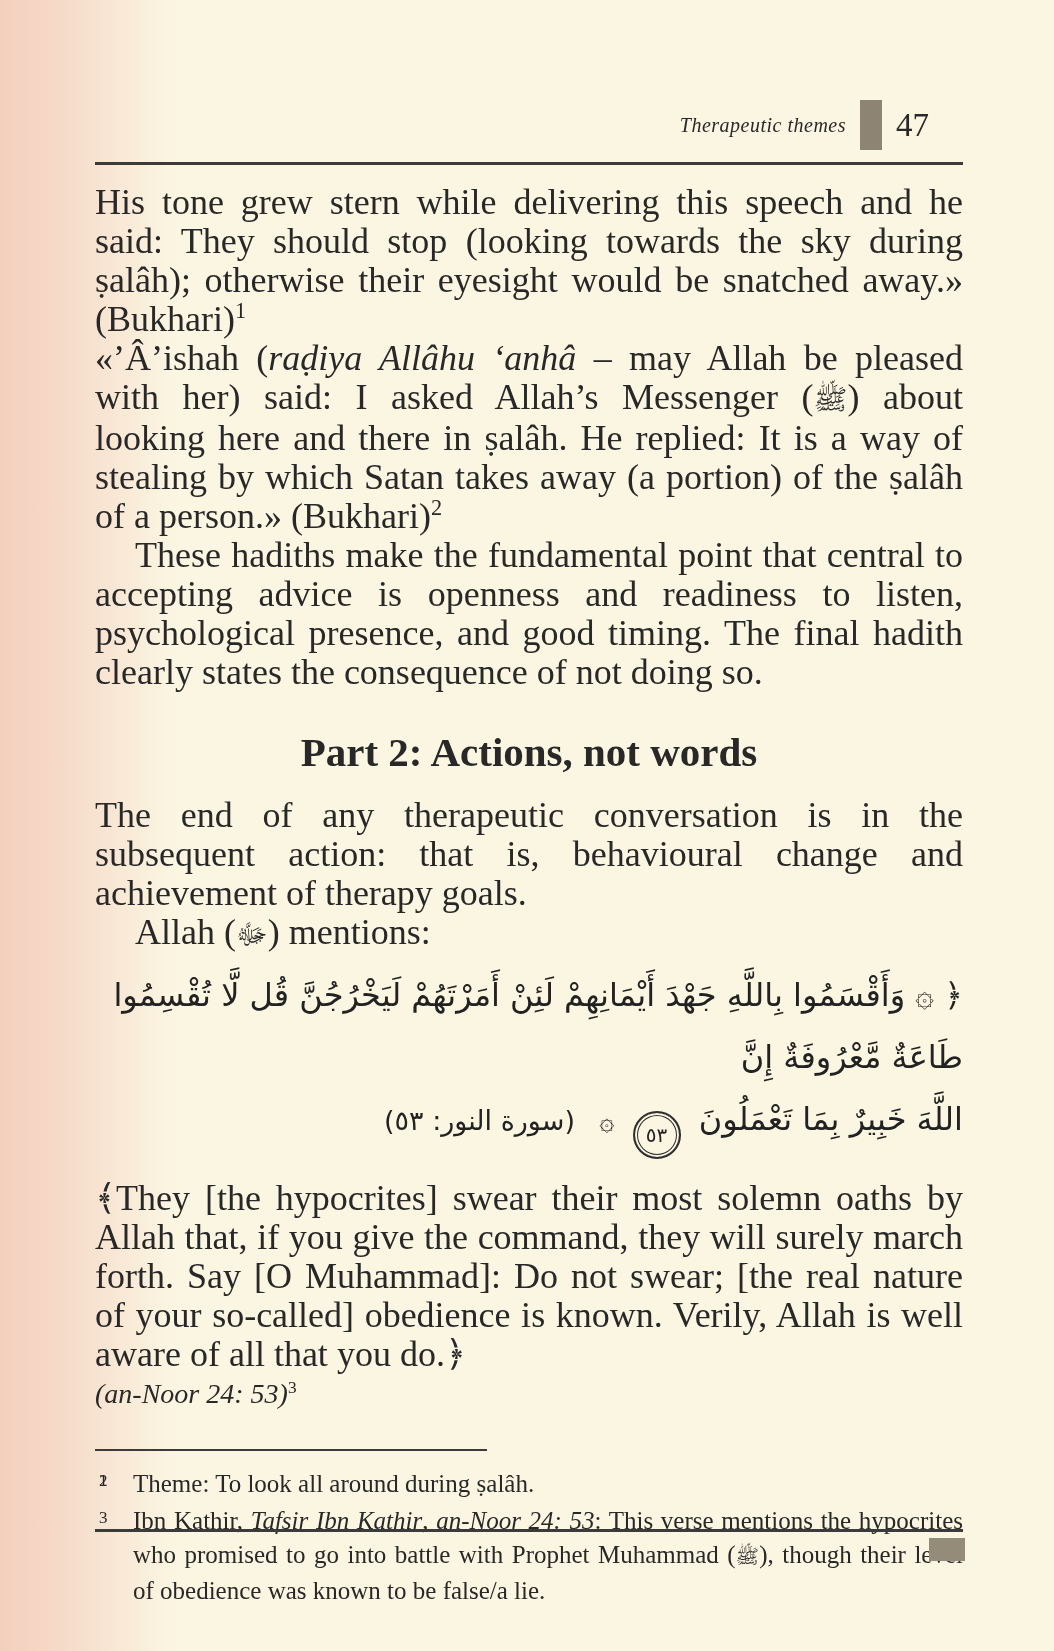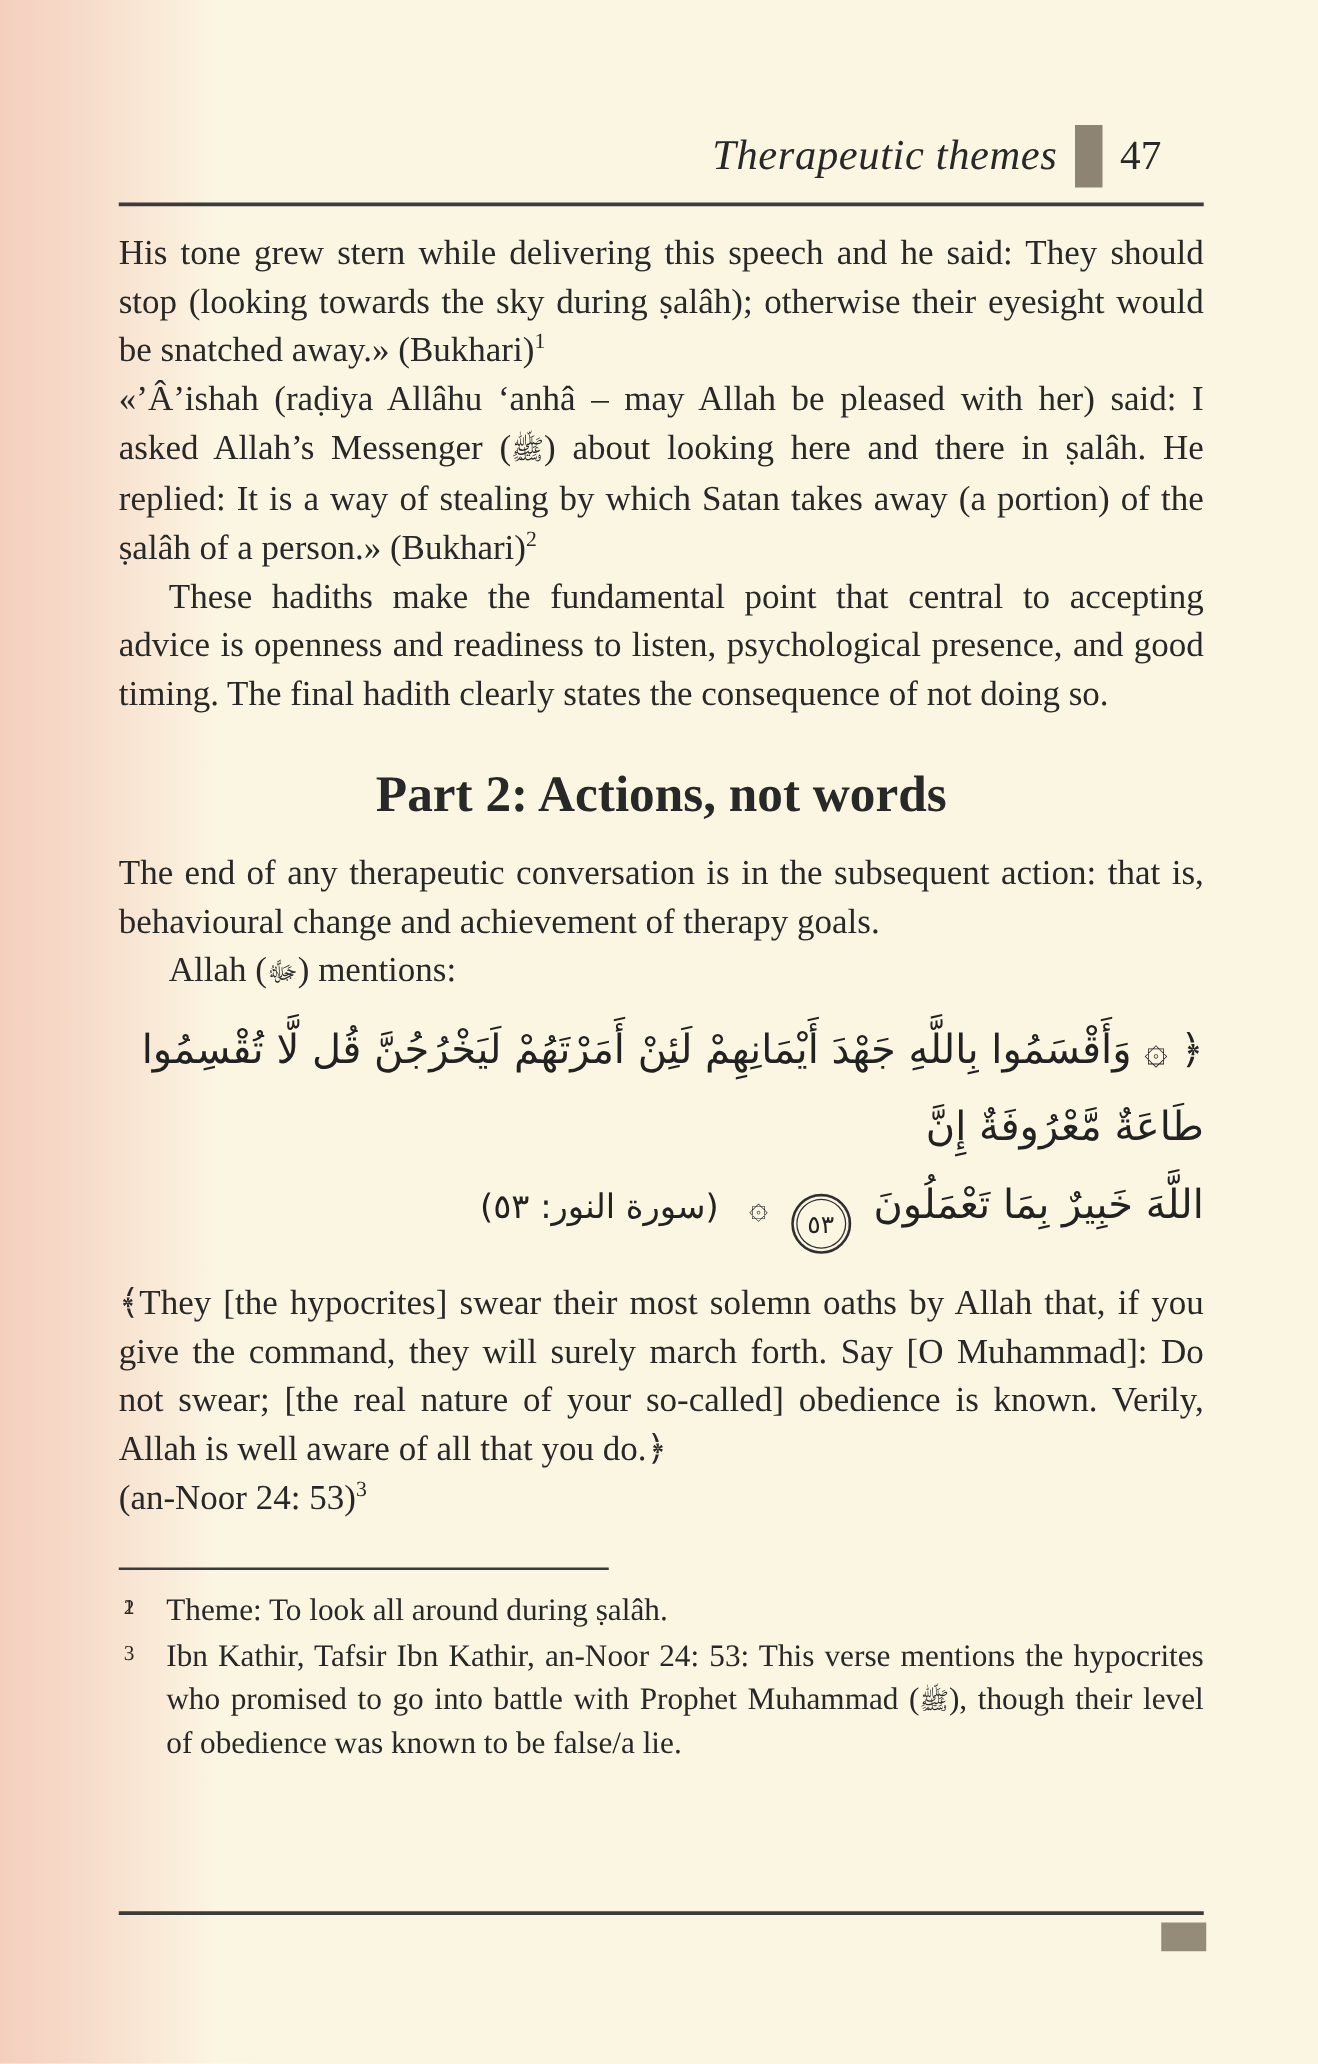--- a/index.html
+++ b/index.html
@@ -14,29 +14,29 @@
   .edge-shading{
     position:absolute;left:0;top:0;bottom:0;width:175px;
     background:linear-gradient(90deg,#f4cfbe 0%,#f6d8c7 30%,rgba(251,246,226,0) 100%);
     pointer-events:none;
   }
   .content{position:relative;padding:98px 91px 0 95px;}
   .running-header{
     display:flex;justify-content:flex-end;align-items:center;
     gap:14px;padding-right:34px;height:54px;
   }
-  .running-title{font-style:italic;font-size:34px;letter-spacing:.5px;}
+  .running-title{font-style:italic;font-size:20px;letter-spacing:.5px;}
   .header-bar{width:22px;height:50px;background:#8d8473;}
   .page-number{font-size:33px;}
   .rule{border-top:3px solid #3b3b3b;height:0;}
   .top-rule{margin-top:10px;}
-  p{margin:0;font-size:28px;line-height:39px;text-align:justify;}
+  p{margin:0;font-size:36px;line-height:39px;text-align:justify;}
   .p-gap{margin-top:18px;}
   .indent{text-indent:40px;}
-  .seg-i{}
+  .seg-i{font-style:italic;}
   .seg-sup{vertical-align:super;font-size:0.62em;line-height:0;}
   .seg-hn{font-family:"DejaVu Sans",sans-serif;font-size:0.78em;}
   h2.part-heading{
     margin:36px 0 20px 0;font-size:41px;font-weight:700;line-height:48px;text-align:center;
   }
   .arabic-line{
     direction:rtl;text-align:right;
     font-family:"DejaVu Sans",sans-serif;
     font-size:32px;line-height:62px;color:#222;
   }

